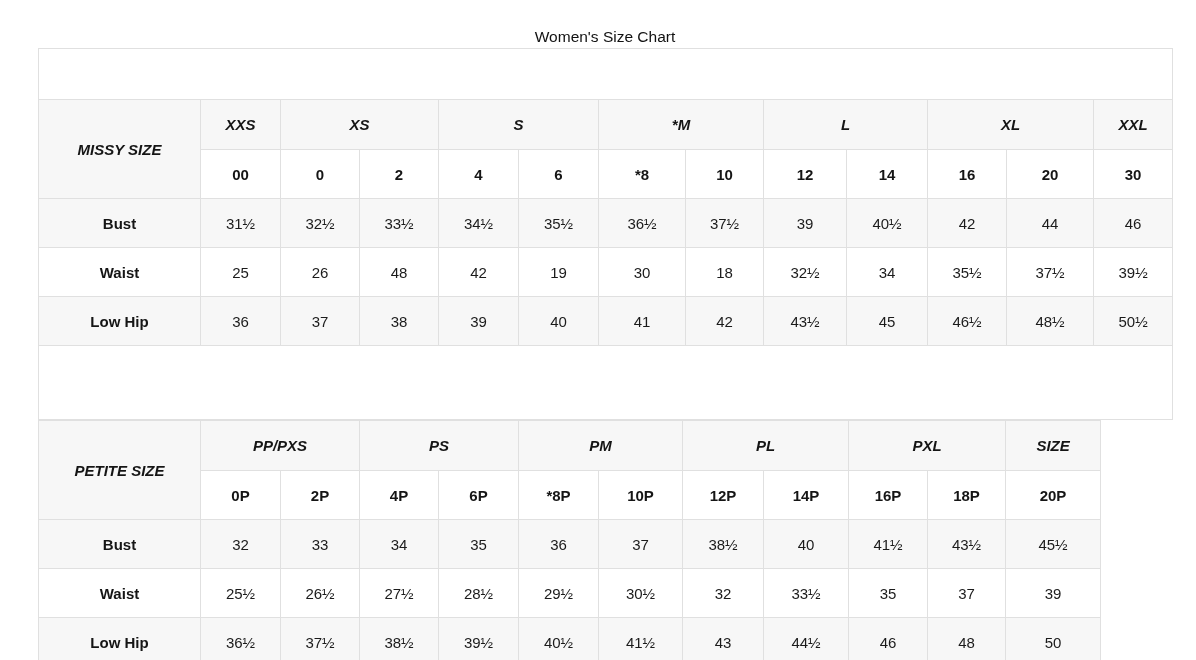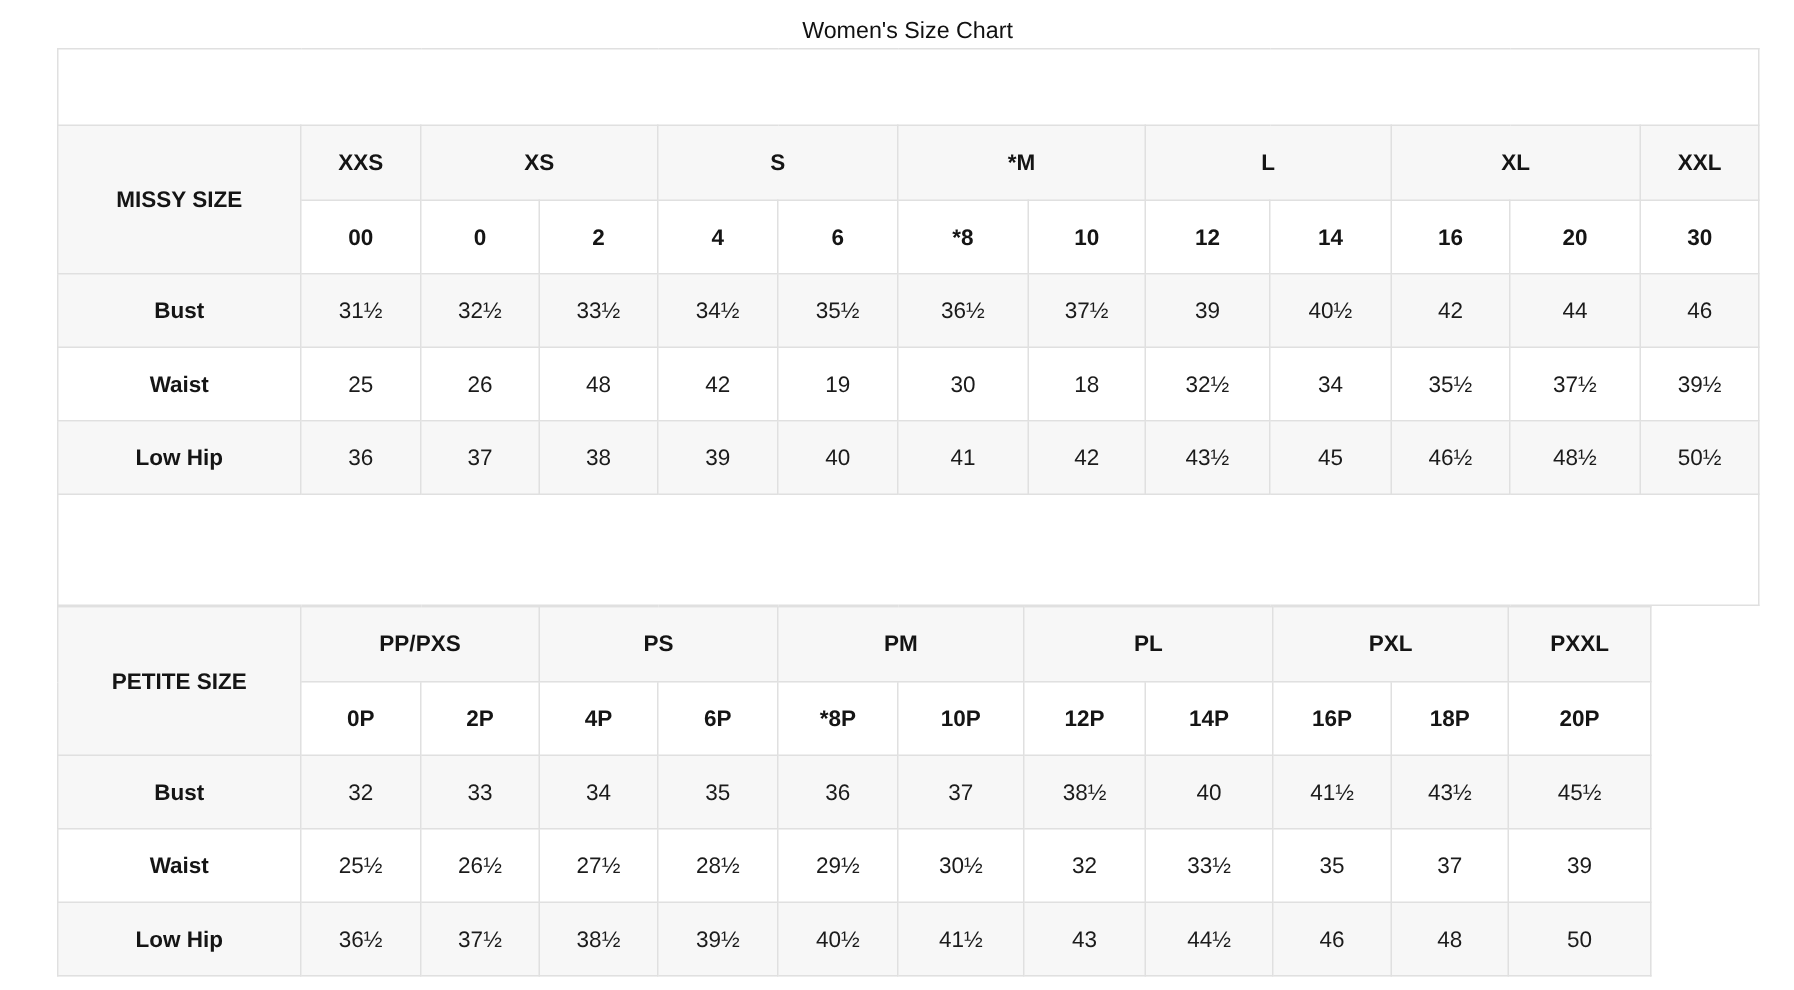--- a/index.html
+++ b/index.html
@@ -10,21 +10,21 @@
   body {
     width: 1196px;
     height: 660px;
     overflow: hidden;
     font-family: "Liberation Sans", sans-serif;
     color: #1b1b1b;
   }
   .page-title {
     width: 1134px;
     margin-left: 38px;
-    padding-top: 11px;
+    padding-top: 27px;
     text-align: center;
     font-size: 15.5px;
     line-height: 19px;
     color: #111;
   }
   .chart-area {
     margin-left: 38px;
     margin-top: 2px;
   }
   table.size-table {
@@ -42,21 +42,21 @@
     padding: 0;
     font-weight: normal;
     background: #ffffff;
   }
   .size-table th,
   .size-table td.row-label,
   .size-table td.table-label {
     font-weight: bold;
     color: #151515;
   }
-  tr.group-row th, tr.group-row td { height: 49px; }
+  tr.group-row th, tr.group-row td { height: 49px; font-style: italic; }
   tr.row-gray th, tr.row-gray td { background: #f7f7f7; }
   tr.spacer-row td { background: #ffffff; }
   tr.spacer-top td { height: 50px; }
   tr.spacer-bottom td { height: 73px; }
 </style>
 </head>
 <body>
 
 <div class="page-title">Women's Size Chart</div>
 
@@ -173,21 +173,21 @@
         <col style="width:95px">
     </colgroup>
     <tbody>
         <tr class="group-row row-gray">
           <td class="table-label" rowspan="2">PETITE SIZE</td>
           <th colspan="2">PP/PXS</th>
           <th colspan="2">PS</th>
           <th colspan="2">PM</th>
           <th colspan="2">PL</th>
           <th colspan="2">PXL</th>
-          <th colspan="1">PXXL</th>
+          <th colspan="1">SIZE</th>
         </tr>
         <tr class="sizes-row">
           <th>0P</th>
           <th>2P</th>
           <th>4P</th>
           <th>6P</th>
           <th>*8P</th>
           <th>10P</th>
           <th>12P</th>
           <th>14P</th>

